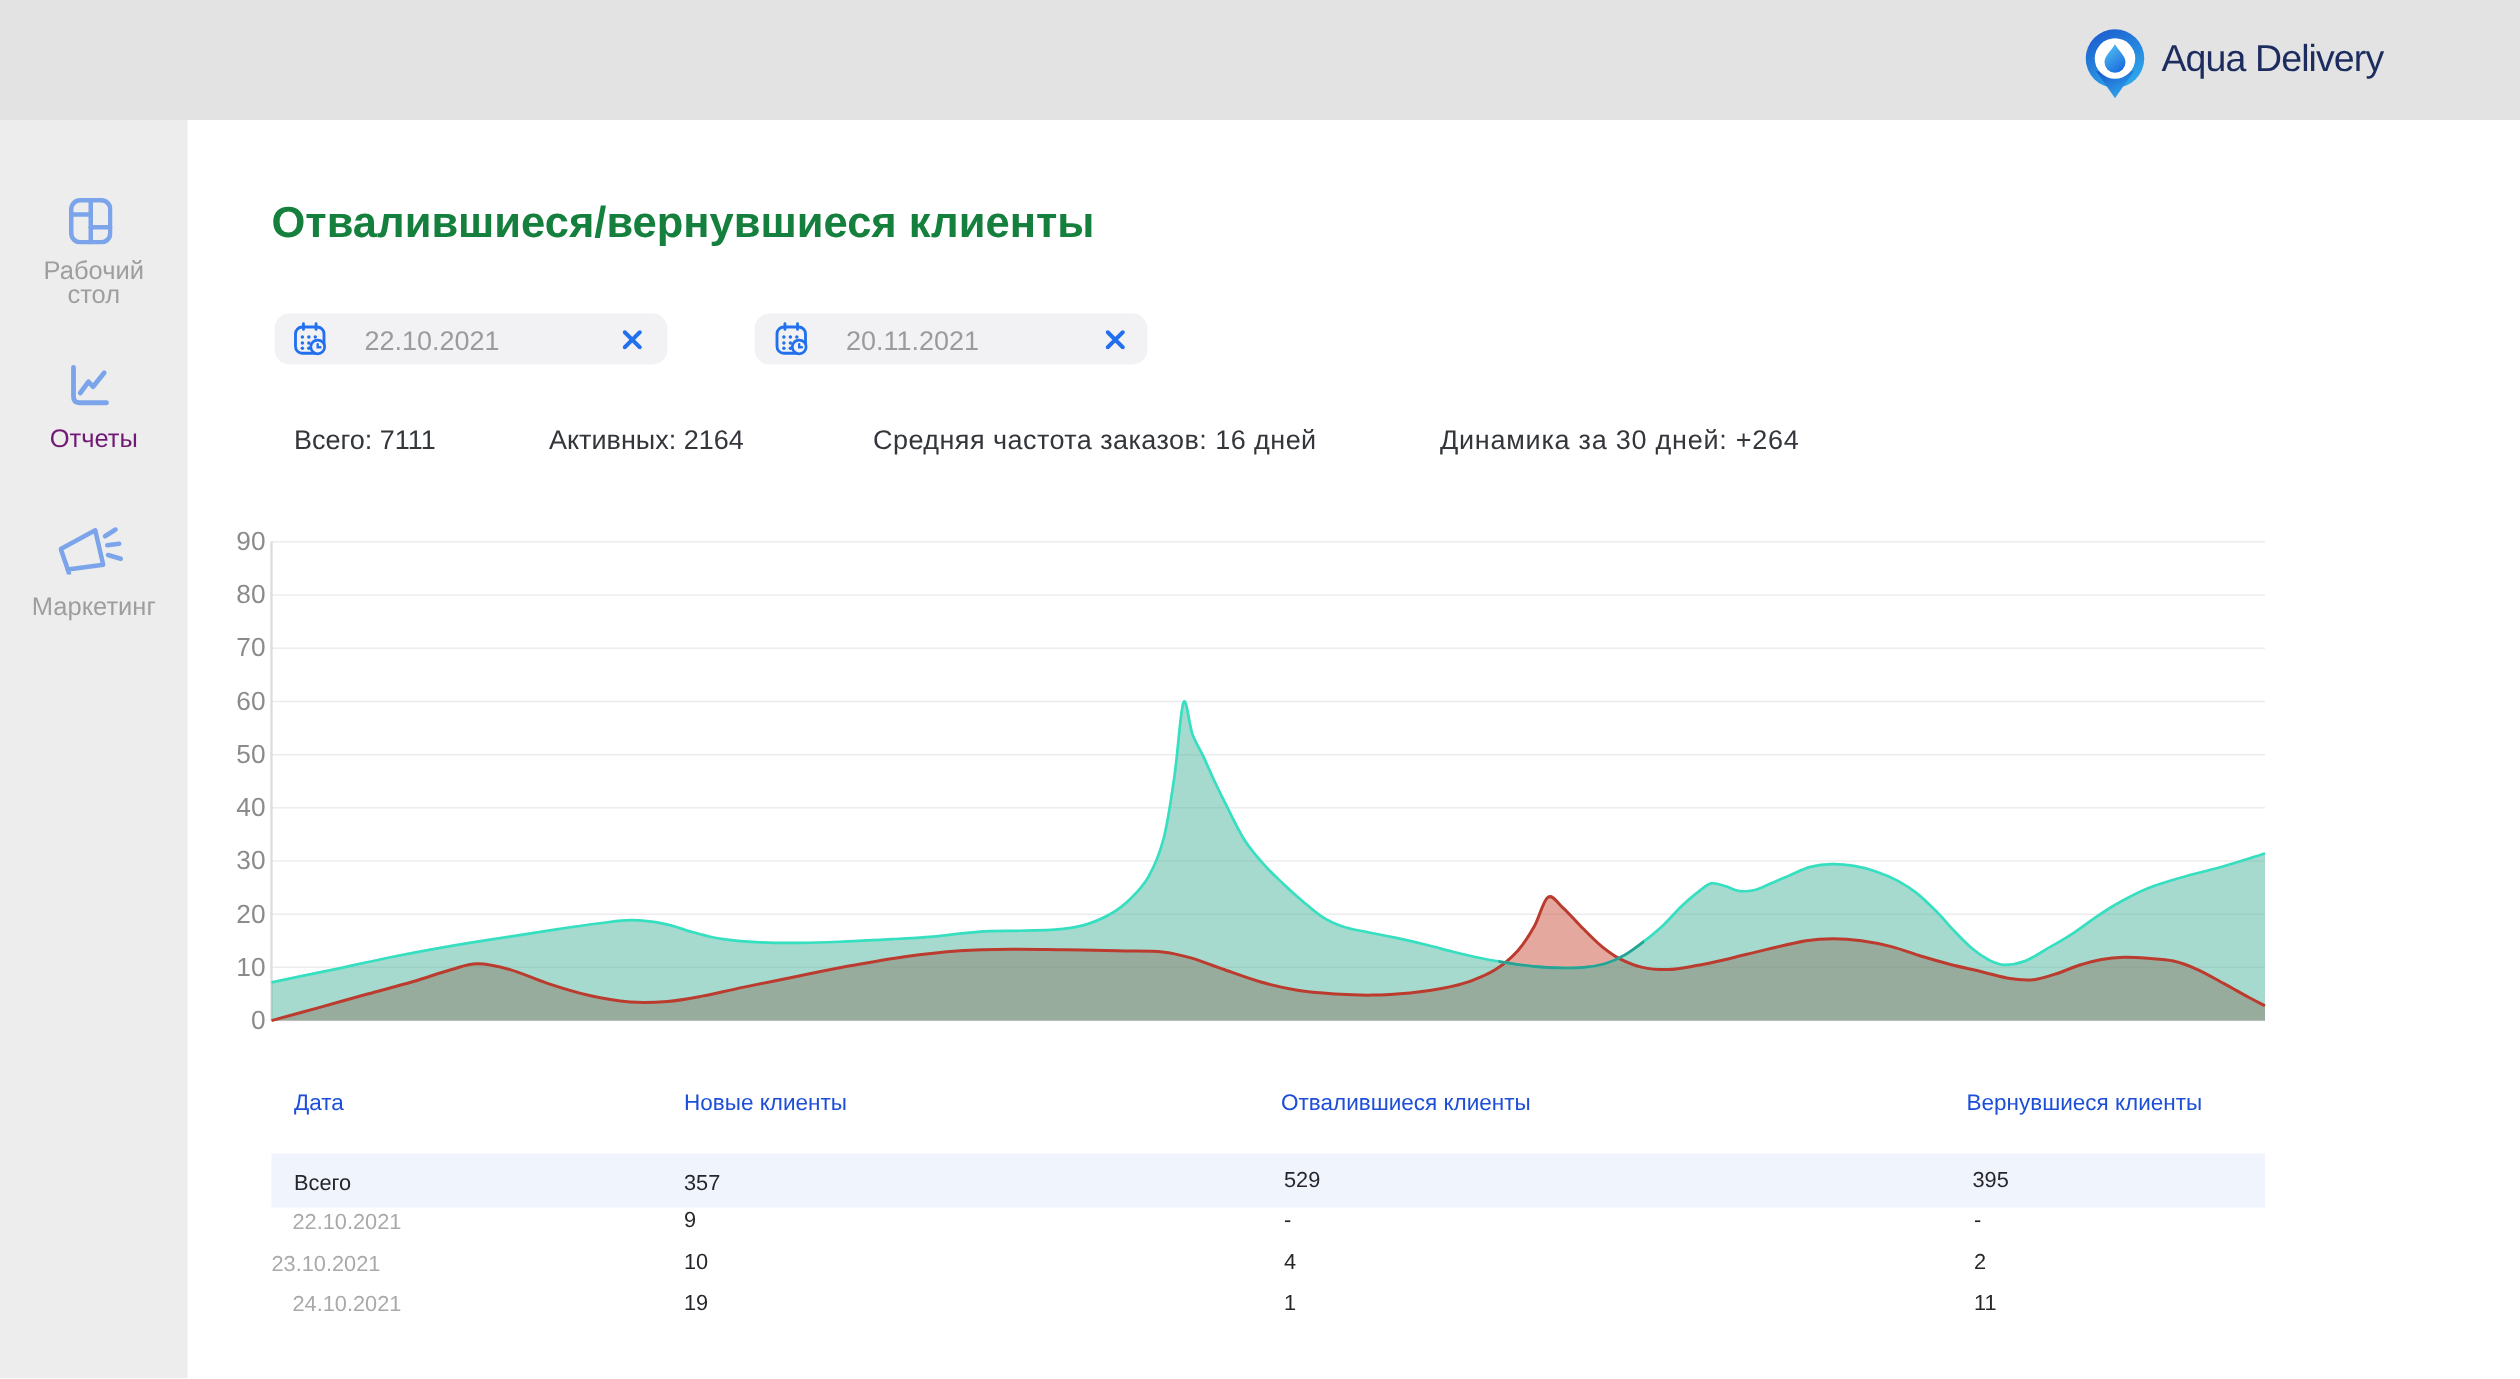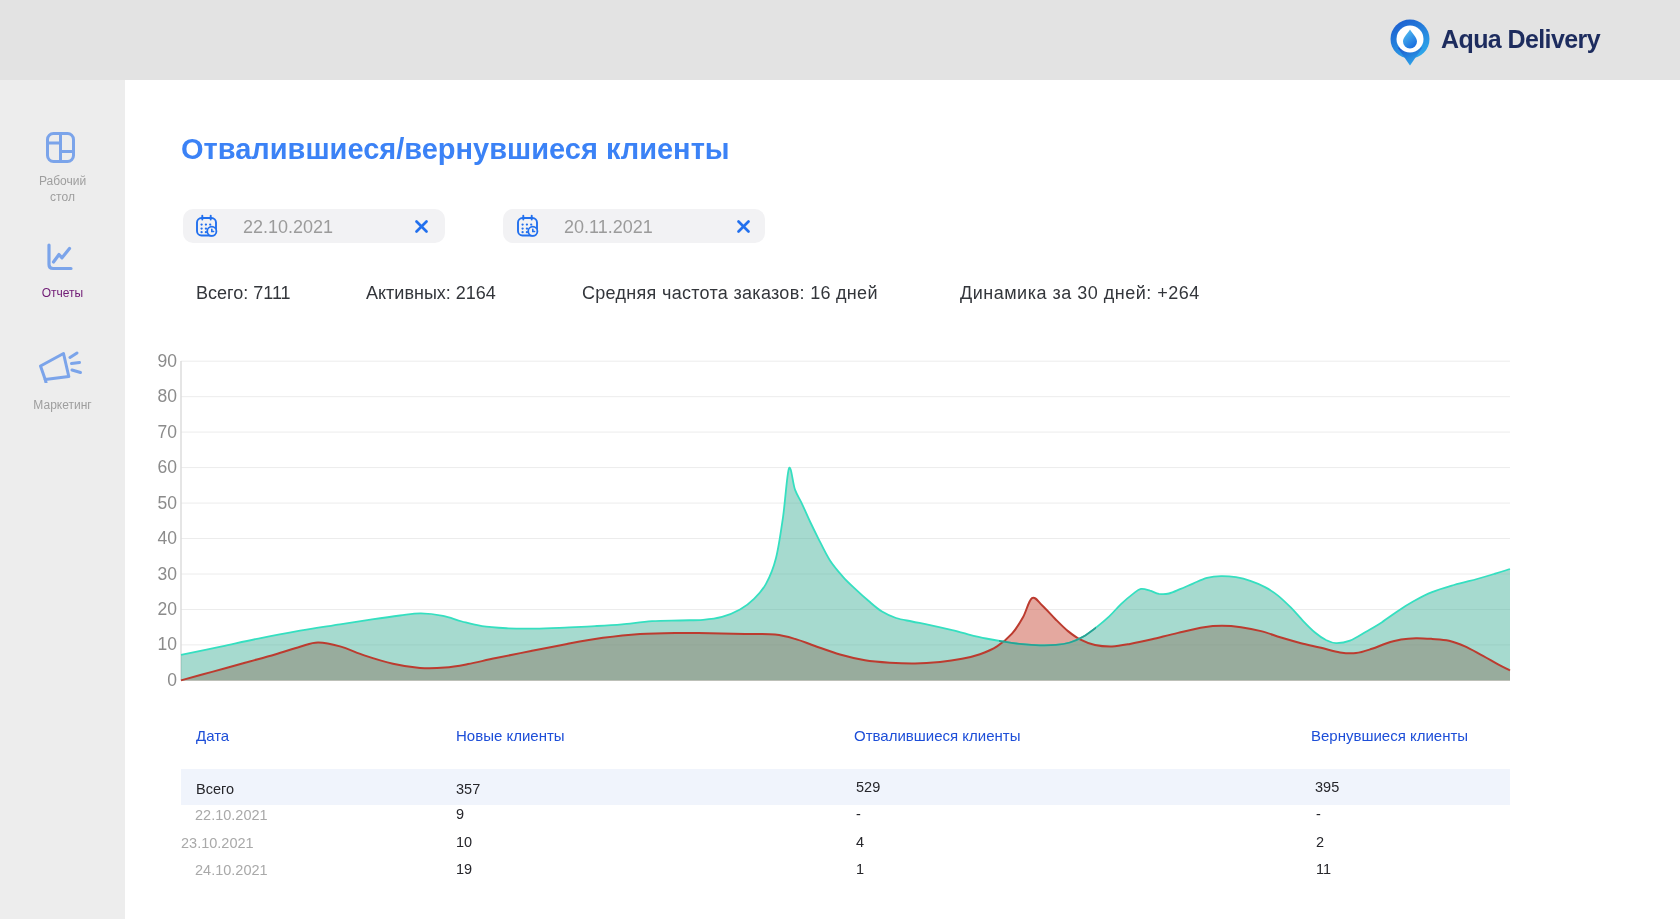--- a/index.html
+++ b/index.html
@@ -1,21 +1,21 @@
 <!DOCTYPE html>
 <html><head><meta charset="utf-8">
 <style>
 *{margin:0;padding:0;box-sizing:border-box;}
 html,body{width:1680px;height:919px;background:#fff;font-family:"Liberation Sans",sans-serif;overflow:hidden;position:relative;}
 .abs{position:absolute;}
 .topbar{left:0;top:0;width:1680px;height:80px;background:#e3e3e3;}
 .sidebar{left:0;top:80px;width:125px;height:839px;background:#ededed;}
-.logo-text{left:1441px;top:25px;font-size:25px;font-weight:700;color:#1d2c5e;letter-spacing:-0.6px;}
-.nav-label{width:125px;text-align:center;font-size:12px;color:#9e9e9e;line-height:16px;}
-.title{left:181px;top:133px;font-size:29px;font-weight:700;color:#3b82f6;letter-spacing:0px;}
+.logo-text{left:1441px;top:25px;font-size:25px;font-weight:400;color:#1d2c5e;letter-spacing:-0.6px;}
+.nav-label{width:125px;text-align:center;font-size:17px;color:#9e9e9e;line-height:16px;}
+.title{left:181px;top:133px;font-size:29px;font-weight:700;color:#15803d;letter-spacing:0px;}
 .chip{top:209px;width:262px;height:34px;background:#f2f2f4;border-radius:10px;}
 .chip-text{top:217px;font-size:18px;color:#9b9b9b;}
 .stat{top:283px;font-size:18px;color:#33363b;}
 .thead{top:727px;font-size:15px;color:#1d4ed8;}
 .hl{left:181px;top:769px;width:1329px;height:36px;background:#f0f4fc;}
 .trow{font-size:14.5px;color:#26262b;text-align:right;}
 .tdate{font-size:14.5px;color:#a9a9a9;}
 svg text{font-family:"Liberation Sans",sans-serif;}
 </style></head>
 <body>

